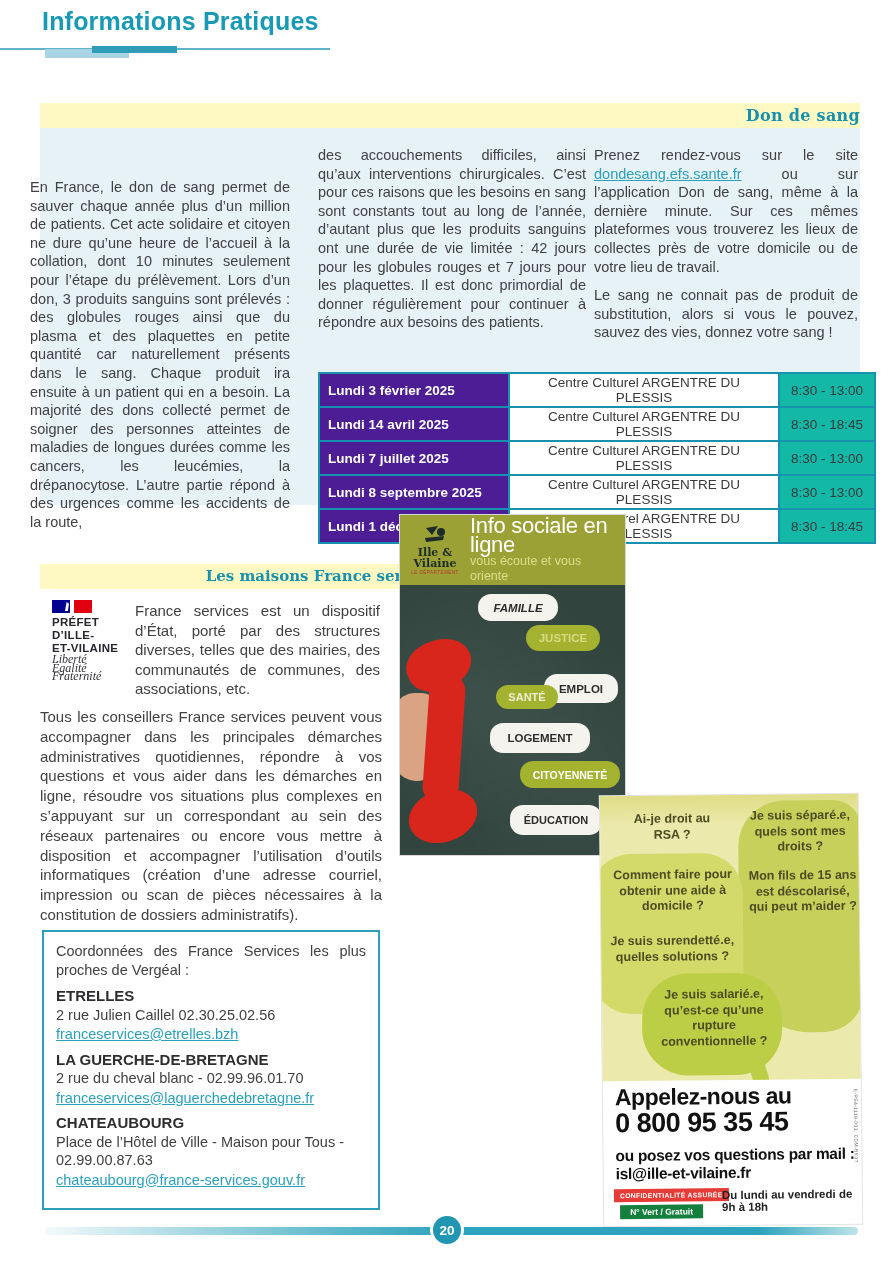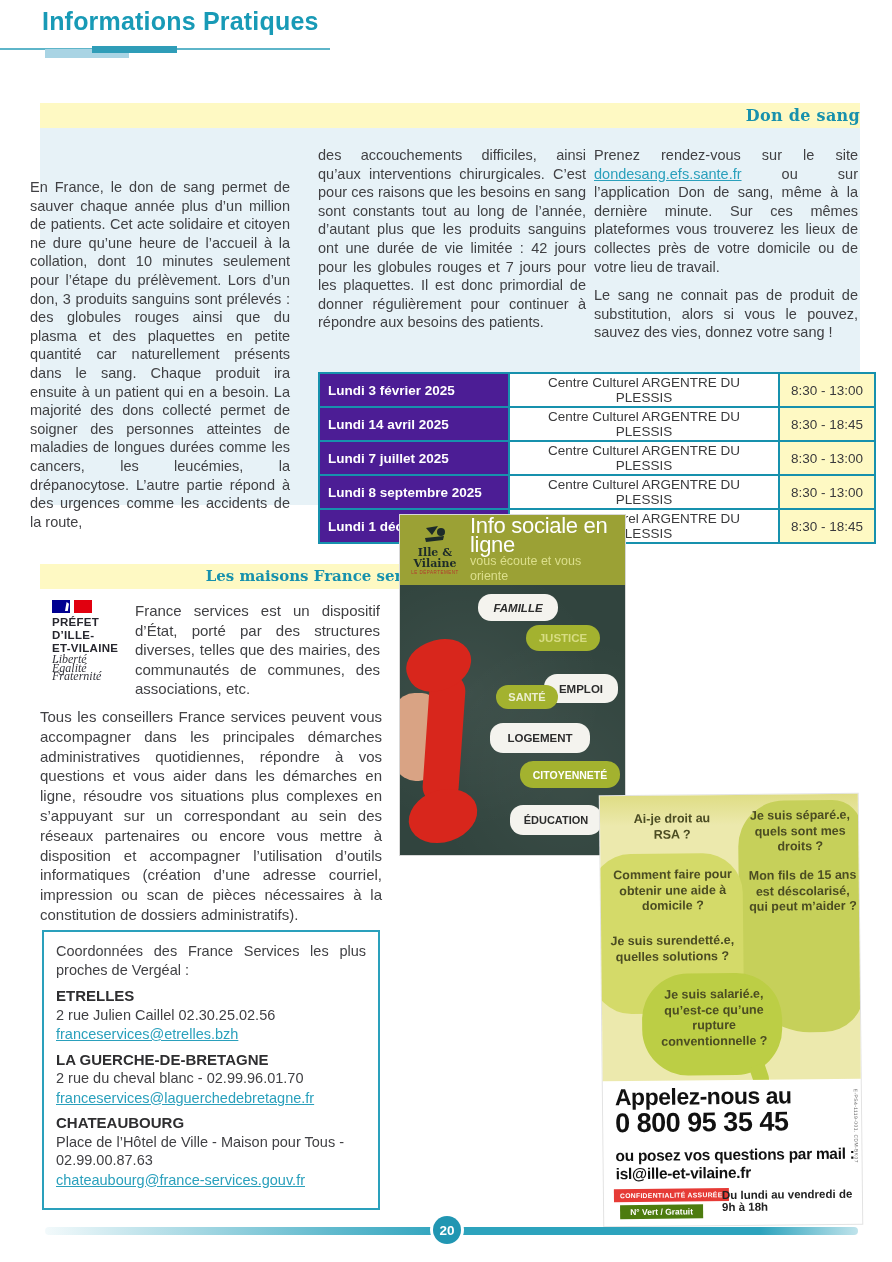--- a/index.html
+++ b/index.html
@@ -26,21 +26,21 @@
   .don-col2{left:318px;top:146px;width:268px;}
   .don-col3{left:594px;top:146px;width:264px;}
   .don-col3 p{margin:0 0 10px 0;}
   a.doc-link{color:#2aa0bc;text-decoration:underline;}
 
   
   .don-table{position:absolute;left:318px;top:372px;border-collapse:collapse;}
   .don-table td{border:2px solid #1791ad;font-size:13.5px;height:21px;padding:1px 8px;}
   .don-table td.c-date{background:#4c1d95;color:#fff;font-weight:bold;width:172px;}
   .don-table td.c-place{background:#fff;color:#3a3a3c;width:252px;text-align:center;}
-  .don-table td.c-time{background:#fef9c3;color:#3a3a3c;width:78px;text-align:center;}
+  .don-table td.c-time{background:#14b8a6;color:#3a3a3c;width:78px;text-align:center;}
 
   
   .prefet{position:absolute;left:52px;top:600px;width:82px;}
   .prefet-flag{width:40px;height:13px;display:flex;margin-bottom:3px;}
   .prefet-flag .b{width:18px;background:#000091;position:relative;}
   .prefet-flag .b::after{content:"";position:absolute;right:1px;top:2px;width:4px;height:9px;background:#fff;
                          clip-path:polygon(0 100%,40% 0,100% 20%,70% 100%);}
   .prefet-flag .r{width:18px;background:#e1000f;margin-left:4px;}
   .prefet-name{font-size:11.5px;font-weight:bold;color:#26262e;line-height:13px;letter-spacing:.3px;}
   .prefet-motto{margin-top:0;font-family:Liberation Serif, serif;font-style:italic;font-size:12px;
@@ -89,21 +89,21 @@
   .fb-left{left:-10px;top:58px;width:152px;height:160px;background:#d4da69;border-radius:40px;}
   .fb-bottom{left:40px;top:178px;width:140px;height:102px;background:#bcce45;border-radius:46px;}
   .fb-tail{left:150px;top:270px;width:16px;height:26px;background:#bcce45;border-radius:0 0 18px 4px;transform:rotate(-18deg);}
   .fq{position:absolute;font-weight:bold;color:#4b4c22;font-size:12.5px;line-height:15.5px;text-align:center;}
   .flyer-call1{position:absolute;left:12px;top:288px;font-size:23px;font-weight:800;color:#111;letter-spacing:-.5px;}
   .flyer-call2{position:absolute;left:12px;top:312px;font-size:27px;font-weight:800;color:#111;letter-spacing:-.5px;}
   .flyer-mail1{position:absolute;left:12px;top:351px;font-size:15.5px;font-weight:bold;color:#111;letter-spacing:-.3px;}
   .flyer-mail2{position:absolute;left:12px;top:369px;font-size:15.5px;font-weight:bold;color:#111;letter-spacing:-.3px;}
   .badge-red{position:absolute;left:10px;top:393px;background:#e63b36;color:#fff;font-size:6.8px;
              font-weight:bold;padding:3px 6px;letter-spacing:.3px;}
-  .badge-green{position:absolute;left:16px;top:409px;background:#4d7c0f;color:#fff;font-size:8.5px;
+  .badge-green{position:absolute;left:16px;top:409px;background:#15803d;color:#fff;font-size:8.5px;
                font-weight:bold;padding:2px 10px;}
   .flyer-hours{position:absolute;left:118px;top:394px;font-size:11.5px;font-weight:bold;color:#222;}
   .flyer-credit{position:absolute;left:250px;top:295px;writing-mode:vertical-rl;font-size:5px;color:#666;letter-spacing:.4px;}
 
   
   .footer-bar{position:absolute;left:45px;top:1227px;width:813px;height:8px;border-radius:4px;
     background:linear-gradient(to right,rgba(45,163,189,.06),rgba(45,163,189,.75) 35%,#2da3bd 50%,#2da3bd 88%,rgba(45,163,189,.3));}
   .page-num{position:absolute;left:433px;top:1216px;width:28px;height:28px;border-radius:50%;
             background:#2196b2;box-shadow:0 0 0 3px #fff;color:#fff;font-size:13.5px;font-weight:bold;
             display:flex;align-items:center;justify-content:center;}

